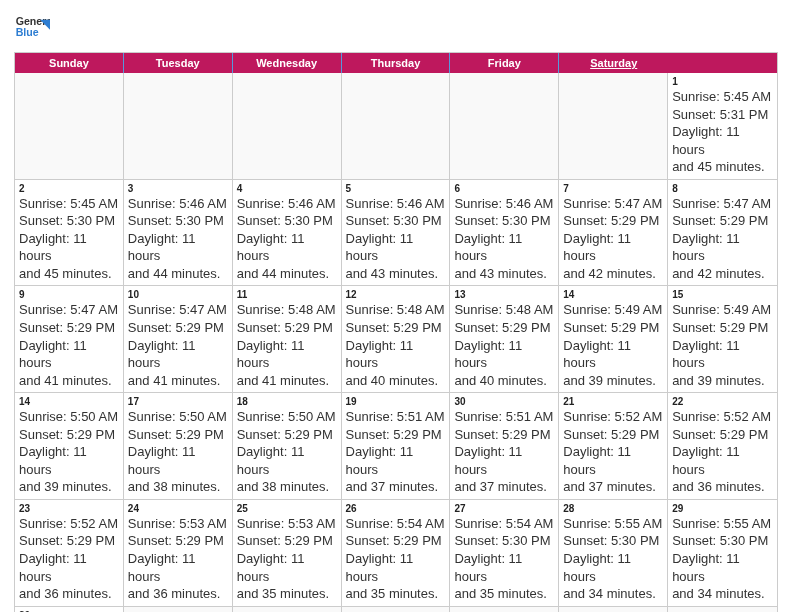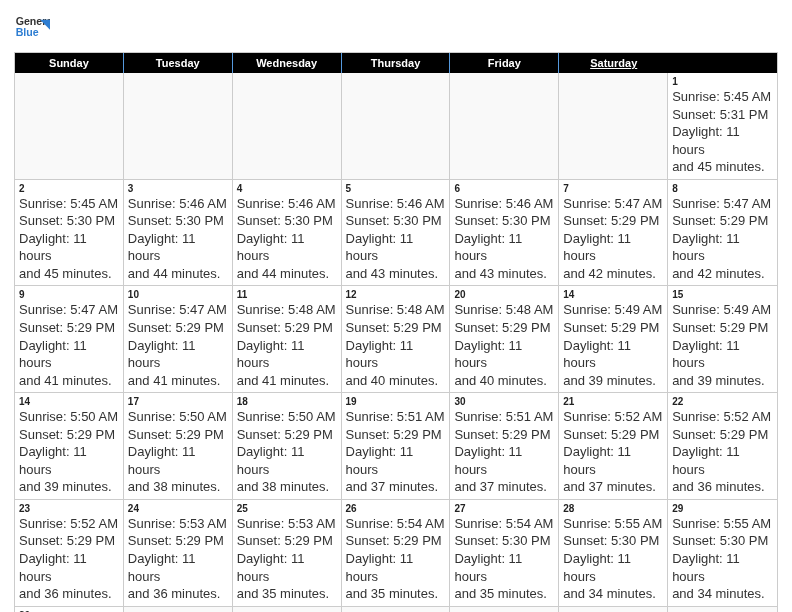--- a/index.html
+++ b/index.html
@@ -47,21 +47,21 @@
     }
     .calendar {
       flex: 1;
       display: flex;
       flex-direction: column;
       border: 1px solid #ccc;
     }
     .cal-header {
       display: grid;
       grid-template-columns: repeat(7, 1fr);
-      background: #000000;
+      background: #be185d;
     }
     .cal-header-cell {
       color: #fff;
       font-size: 11px;
       font-weight: bold;
       padding: 4px 4px;
       text-align: center;
       border-right: 1px solid #5599dd;
     }
     .cal-header-cell:last-child { border-right: none; text-decoration: underline; }
@@ -218,21 +218,21 @@
 and 41 minutes.</div>
           </div>
           <div class="cal-cell">
             <span class="day-num">12</span>
             <div class="day-info" style="white-space: pre-line;">Sunrise: 5:48 AM
 Sunset: 5:29 PM
 Daylight: 11 hours
 and 40 minutes.</div>
           </div>
           <div class="cal-cell">
-            <span class="day-num">20</span>
+            <span class="day-num">13</span>
             <div class="day-info" style="white-space: pre-line;">Sunrise: 5:48 AM
 Sunset: 5:29 PM
 Daylight: 11 hours
 and 40 minutes.</div>
           </div>
           <div class="cal-cell">
             <span class="day-num">14</span>
             <div class="day-info" style="white-space: pre-line;">Sunrise: 5:49 AM
 Sunset: 5:29 PM
 Daylight: 11 hours

